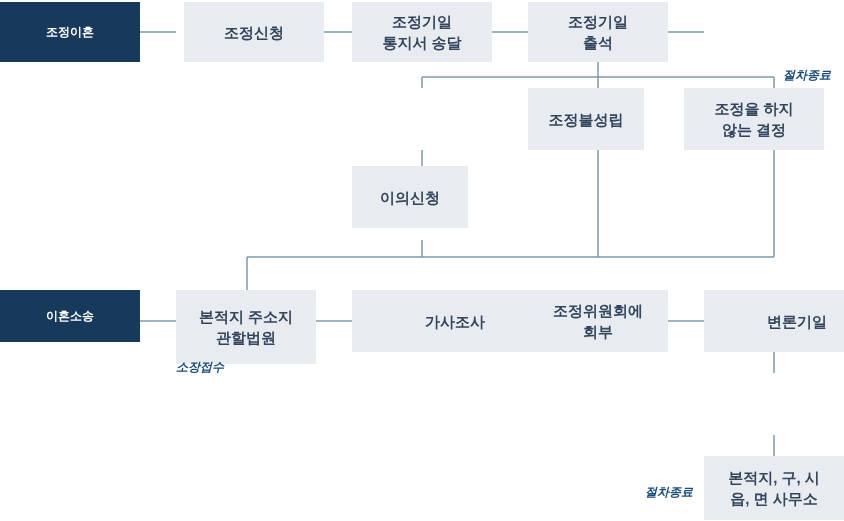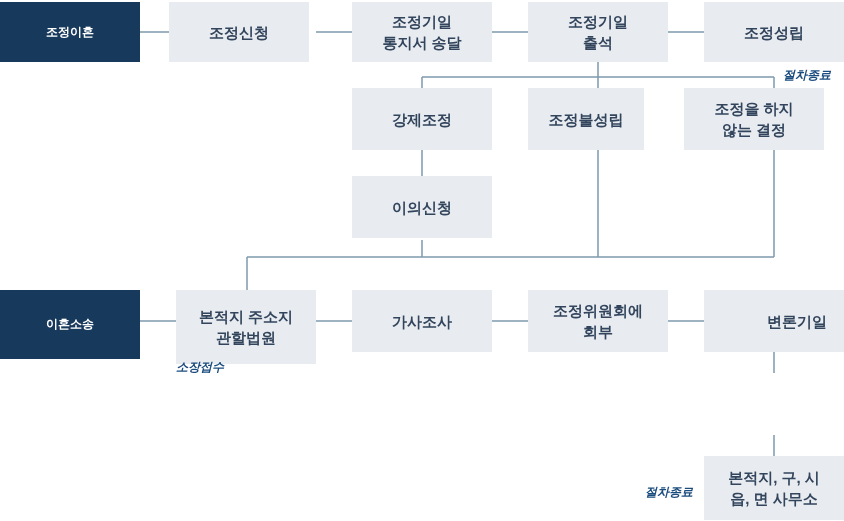--- a/index.html
+++ b/index.html
@@ -45,31 +45,31 @@
   .annotation {
     position: absolute;
     color: var(--annotation, #1B4C7E);
     font-size: 12px;
     font-weight: bold;
     font-style: italic;
     white-space: nowrap;
   }
   
   .n0  { left: 0;     top: 2px;   width: 140px; height: 60px; }
-  .n1  { left: 169px; top: 2px;   width: 140px; height: 60px; }
+  .n1  { left: 184px; top: 2px;   width: 140px; height: 60px; }
   .n2  { left: 352px; top: 2px;   width: 140px; height: 60px; }
   .n3  { left: 528px; top: 2px;   width: 140px; height: 60px; }
   .n4  { left: 704px; top: 2px;   width: 140px; height: 60px; }
   .n5  { left: 352px; top: 88px;  width: 140px; height: 62px; }
   .n6  { left: 528px; top: 88px;  width: 116px; height: 62px; }
   .n7  { left: 684px; top: 88px;  width: 140px; height: 62px; }
-  .n8  { left: 352px; top: 176px; width: 140px; height: 62px; }
-  .n9  { left: 0;     top: 290px; width: 140px; height: 69px; }
+  .n8  { left: 352px; top: 166px; width: 116px; height: 62px; }
+  .n9  { left: 0;     top: 290px; width: 140px; height: 52px; }
   .n10 { left: 176px; top: 290px; width: 140px; height: 74px; }
-  .n11 { left: 352px; top: 290px; width: 140px; height: 62px; }
+  .n11 { left: 352px; top: 290px; width: 164px; height: 62px; padding-left: 21px; }
   .n12 { left: 528px; top: 290px; width: 140px; height: 62px; }
   .n13 { left: 704px; top: 290px; width: 140px; height: 62px; padding-left: 23px; }
   .n14 { left: 704px; top: 373px; width: 140px; height: 62px; }
   .n15 { left: 704px; top: 456px; width: 140px; height: 64px; }
   
   .a0 { right: 13px;  top: 67px; }
   .a1 { left: 176px;  top: 359px; width: 140px; text-align: left; }
   .a2 { left: 645px;  top: 484px; }
 </style>
 </head>
@@ -106,22 +106,20 @@
     <line x1="774" y1="352" x2="774" y2="373"></line>
     <line x1="774" y1="435" x2="774" y2="456"></line>
   </svg>
 
   <div class="node header n0">조정이혼</div>
   <div class="node n1">조정신청</div>
   <div class="node n2">조정기일
 통지서 송달</div>
   <div class="node n3">조정기일
 출석</div>
-  <div class="node n4">조정성립</div>
-  <div class="node n5">강제조정</div>
   <div class="node n6">조정불성립</div>
   <div class="node n7">조정을 하지
 않는 결정</div>
   <div class="node n8">이의신청</div>
   <div class="node header n9">이혼소송</div>
   <div class="node n10">본적지 주소지
 관할법원</div>
   <div class="node n11">가사조사</div>
   <div class="node n12">조정위원회에
 회부</div>

